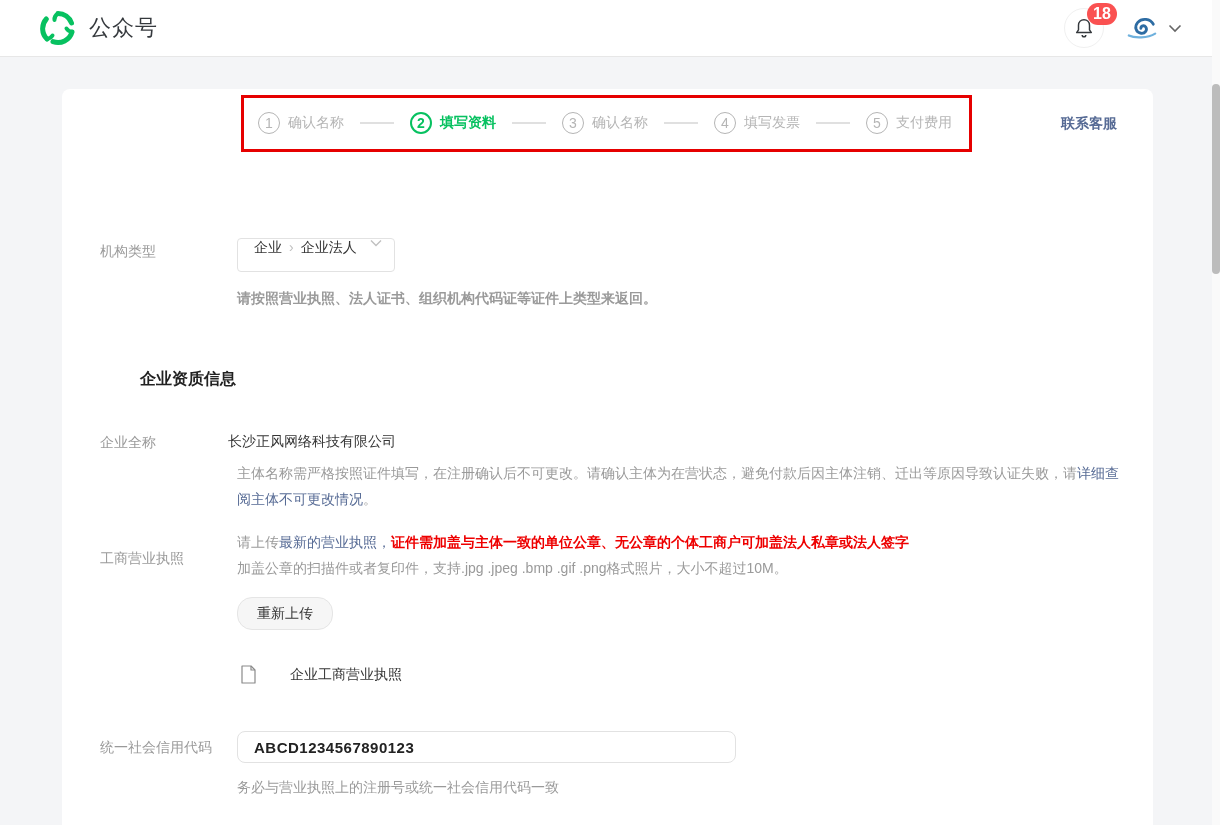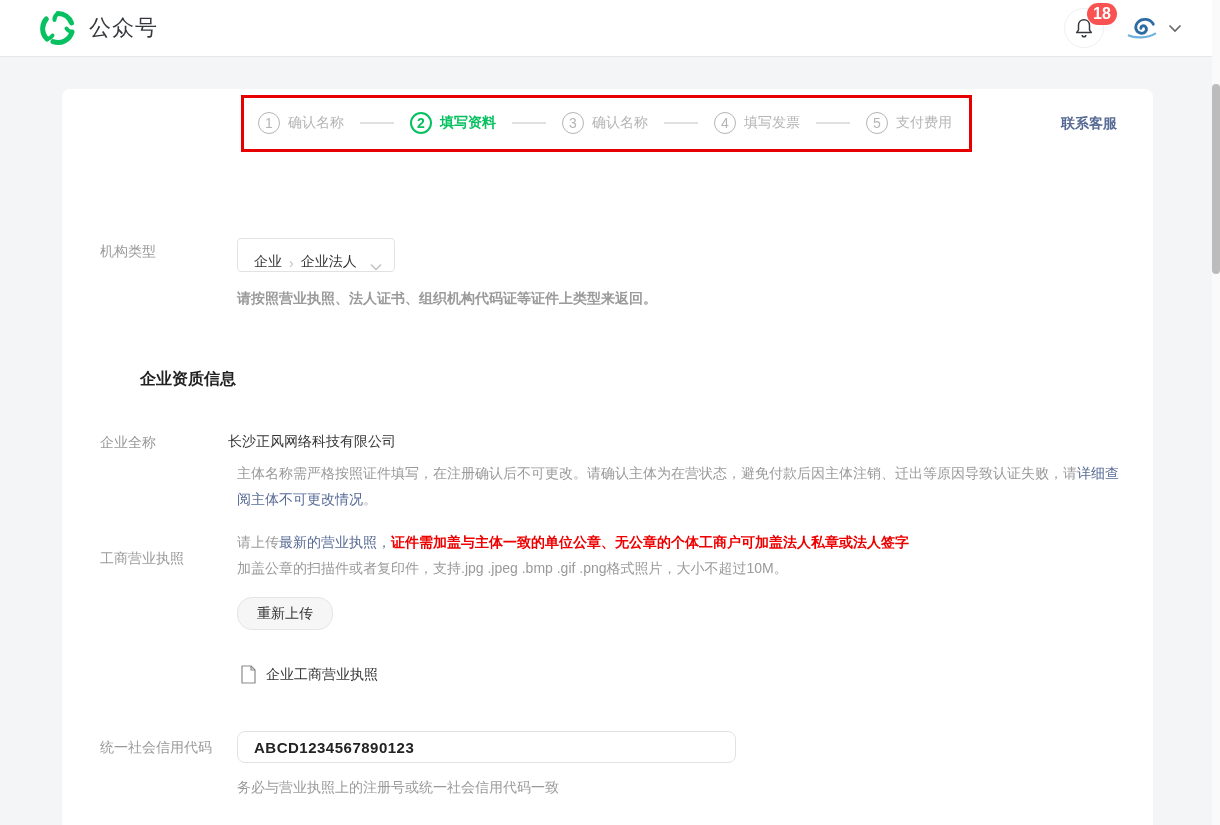--- a/index.html
+++ b/index.html
@@ -60,21 +60,21 @@
 
   
   .row-label { position:absolute; left:38px; font-size:14px; color:#9a9a9a; }
   .hint { font-size:14px; color:#9a9a9a; }
   .link { color:#576b95; cursor:pointer; text-decoration:none; }
 
   .org-label { top:154px; }
   .org-select {
     position:absolute; left:175px; top:149px; width:158px; height:34px;
     border:1px solid #e2e2e2; border-radius:4px; background:#fff;
-    display:flex; align-items:flex-end; padding:0 12px 0 16px; cursor:pointer;
+    display:flex; align-items:flex-start; padding:0 12px 0 16px; cursor:pointer;
     font-size:14px; color:#353535;
   }
   .org-sep { color:#c0c0c0; margin:0 7px; font-size:14px; }
   .org-select .dd-chevron { margin-left:auto; display:flex; }
   .org-hint { position:absolute; left:175px; top:201px;font-weight:bold; }
 
   .section-title { position:absolute; left:38px; top:280px; font-size:16px; font-weight:bold; color:#222;margin-left:40px; }
 
   .company-label { top:345px; }
   .company-value { position:absolute; left:166px; top:344px; font-size:14px; color:#353535; }
@@ -84,21 +84,21 @@
   .license-text { position:absolute; left:175px; top:440px; width:900px; line-height:26px; font-size:14px; }
   .license-red { color:#ee0000; font-weight:bold; }
   .license-gray { color:#9a9a9a; }
 
   .reupload-btn {
     position:absolute; left:175px; top:508px; width:96px; height:33px;
     background:#f6f6f6; border:1px solid #e5e5e5; border-radius:15px;
     font-size:14px; color:#353535; cursor:pointer;
     font-family:"Liberation Sans","DejaVu Sans",sans-serif;
   }
-  .file-row { position:absolute; left:179px; top:576px; display:flex; align-items:center; cursor:pointer; }
+  .file-row { position:absolute; left:179px; top:576px; display:flex; align-items:center; cursor:pointer;gap:24px; }
   .file-name { font-size:14px; color:#353535; margin-left:10px; }
 
   .credit-label { top:650px; }
   .credit-input {
     position:absolute; left:175px; top:642px; width:499px; height:32px;
     border:1px solid #e2e2e2; border-radius:8px; padding:0 16px;
     font-size:15px; font-weight:bold; color:#222; letter-spacing:0.5px;
     font-family:"Liberation Sans","DejaVu Sans",sans-serif; outline:none;
   }
   .credit-hint { position:absolute; left:175px; top:690px; }

